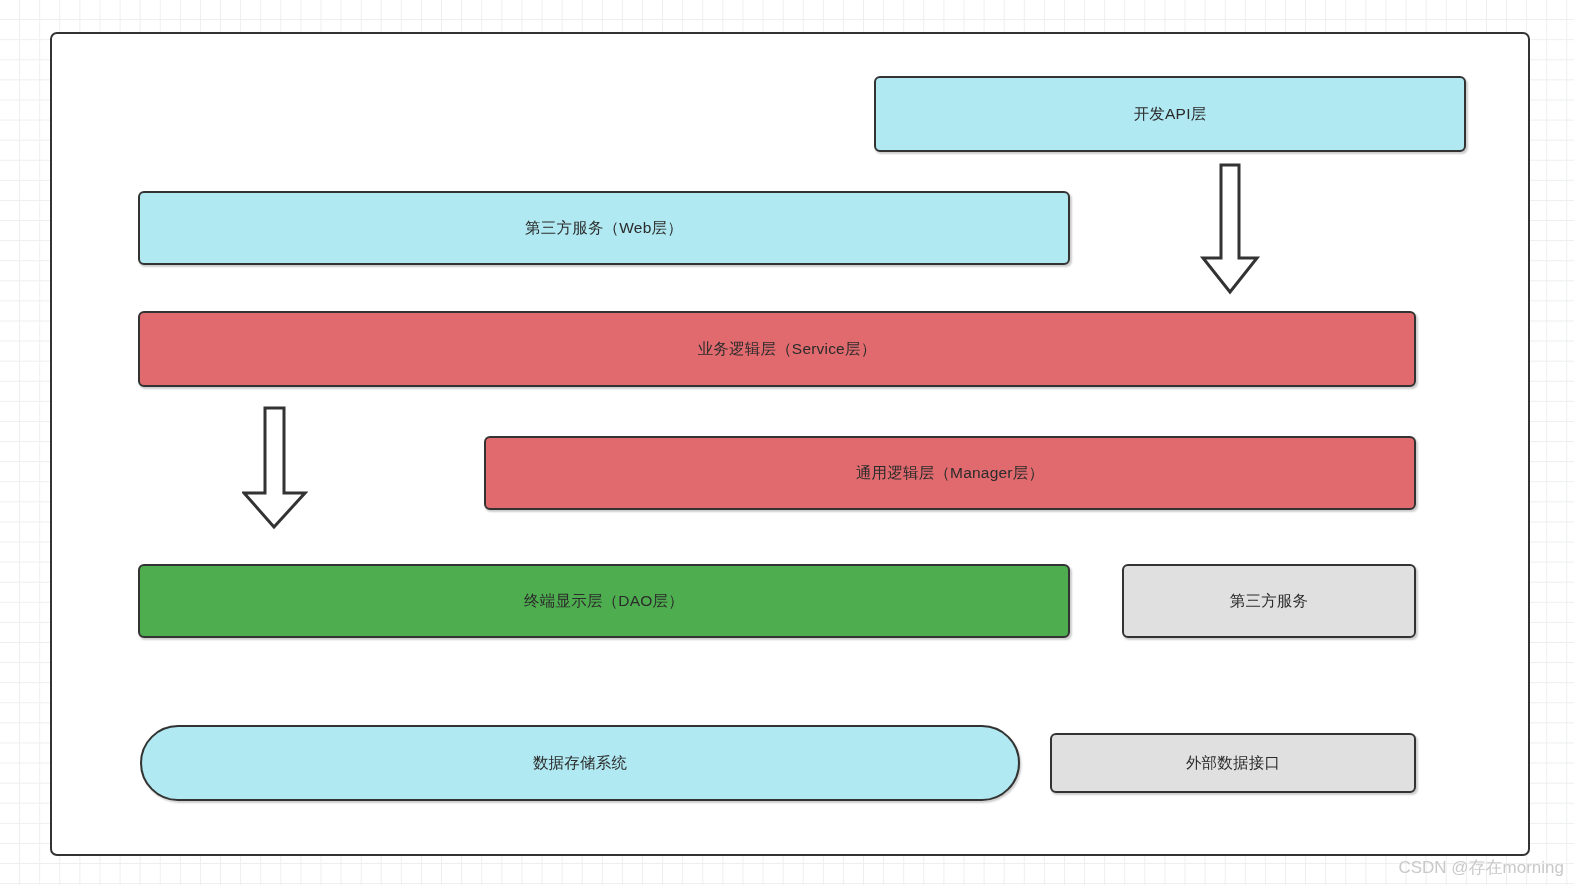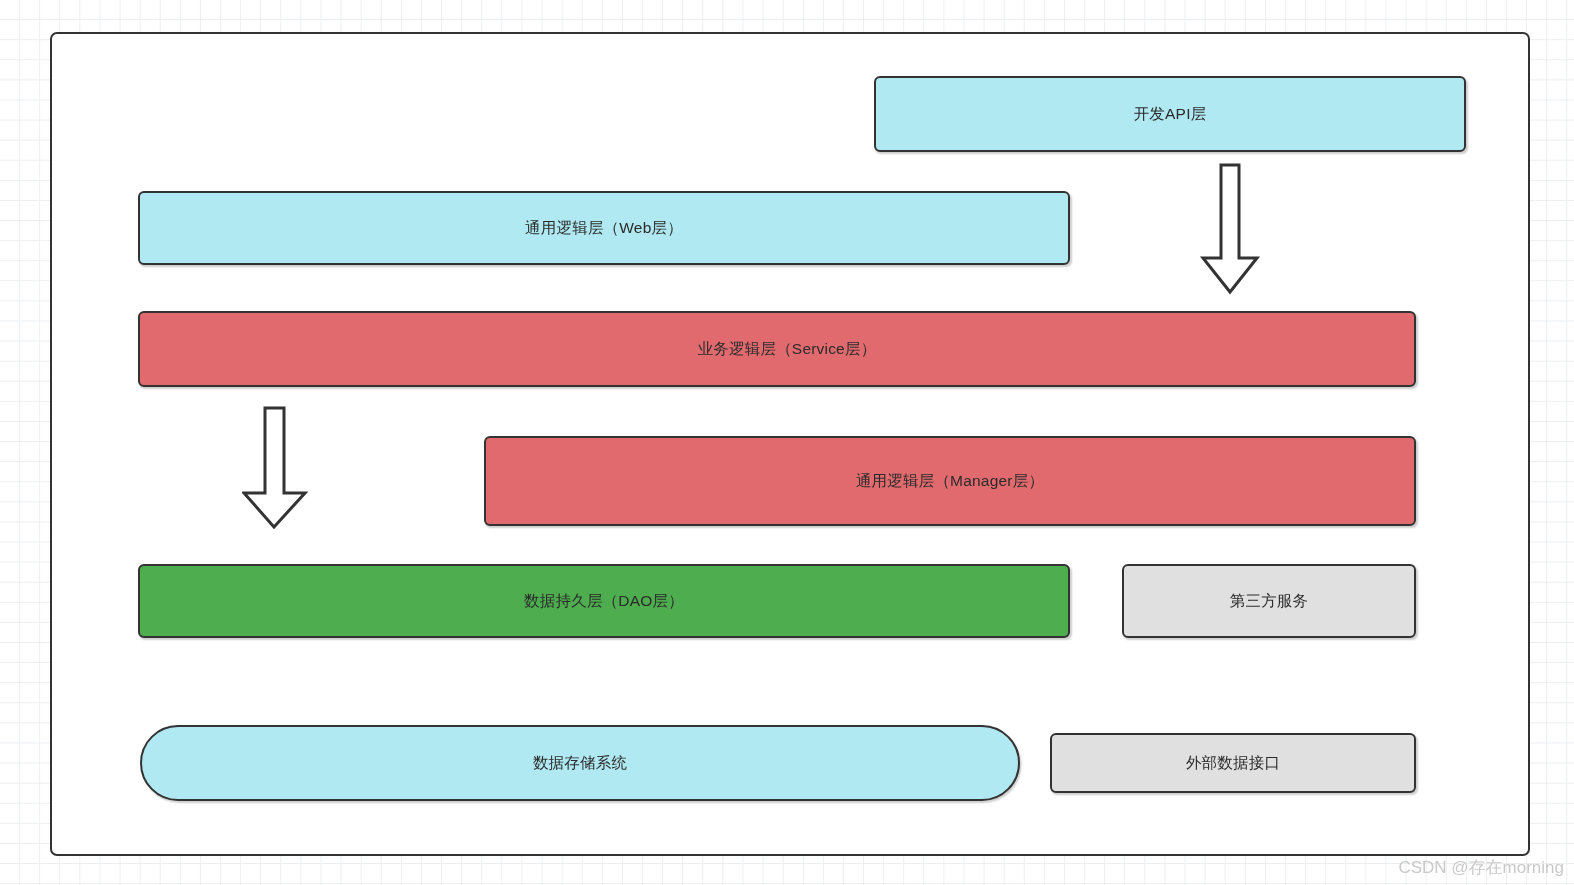--- a/index.html
+++ b/index.html
@@ -84,39 +84,39 @@
     <span>开发API层</span>
   </div>
 
   <div class="arrow" style="left:1199px; top:163px;">
     <svg width="62" height="132" viewBox="0 0 62 132">
       <polygon points="22,2 40,2 40,95 58,95 31,129 4,95 22,95" fill="#ffffff" stroke="#333333" stroke-width="3" stroke-linejoin="miter"></polygon>
     </svg>
   </div>
 
   <div class="node fill-cyan" style="left:138px; top:191px; width:932px; height:74px;">
-    <span>通用逻辑层（Web层）</span>
+    <span>第三方服务（Web层）</span>
   </div>
 
   <div class="node fill-red" style="left:138px; top:311px; width:1278px; height:76px;padding-left:20px;">
     <span>业务逻辑层（Service层）</span>
   </div>
 
   <div class="arrow" style="left:242px; top:406px;">
     <svg width="66" height="124" viewBox="0 0 66 124">
       <polygon points="23,2 42,2 42,87 63,87 32,121 2,87 23,87" fill="#ffffff" stroke="#333333" stroke-width="3" stroke-linejoin="miter"></polygon>
     </svg>
   </div>
 
-  <div class="node fill-red" style="left:484px; top:436px; width:932px; height:90px;">
+  <div class="node fill-red" style="left:484px; top:436px; width:932px; height:74px;">
     <span>通用逻辑层（Manager层）</span>
   </div>
 
   <div class="node fill-green" style="left:138px; top:564px; width:932px; height:74px;">
-    <span>数据持久层（DAO层）</span>
+    <span>终端显示层（DAO层）</span>
   </div>
 
   <div class="node fill-gray" style="left:1122px; top:564px; width:294px; height:74px;">
     <span>第三方服务</span>
   </div>
 
   <div class="node fill-cyan pill" style="left:140px; top:725px; width:880px; height:76px;">
     <span>数据存储系统</span>
   </div>
 

